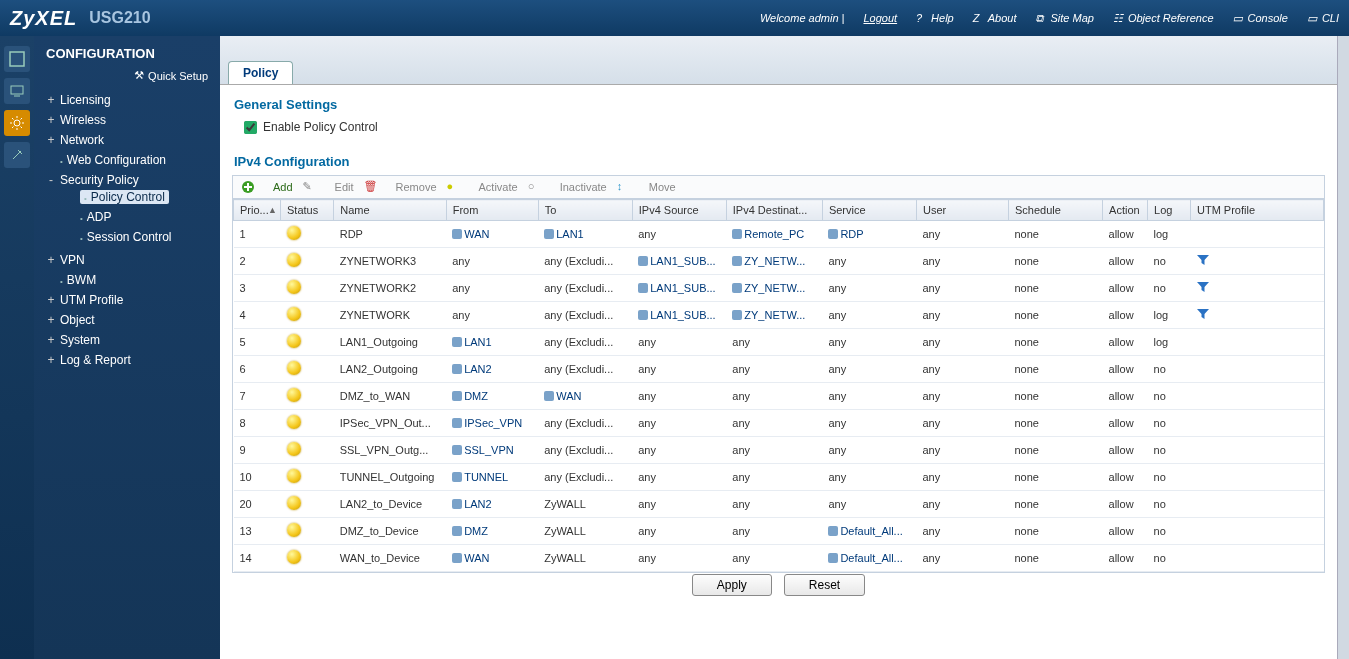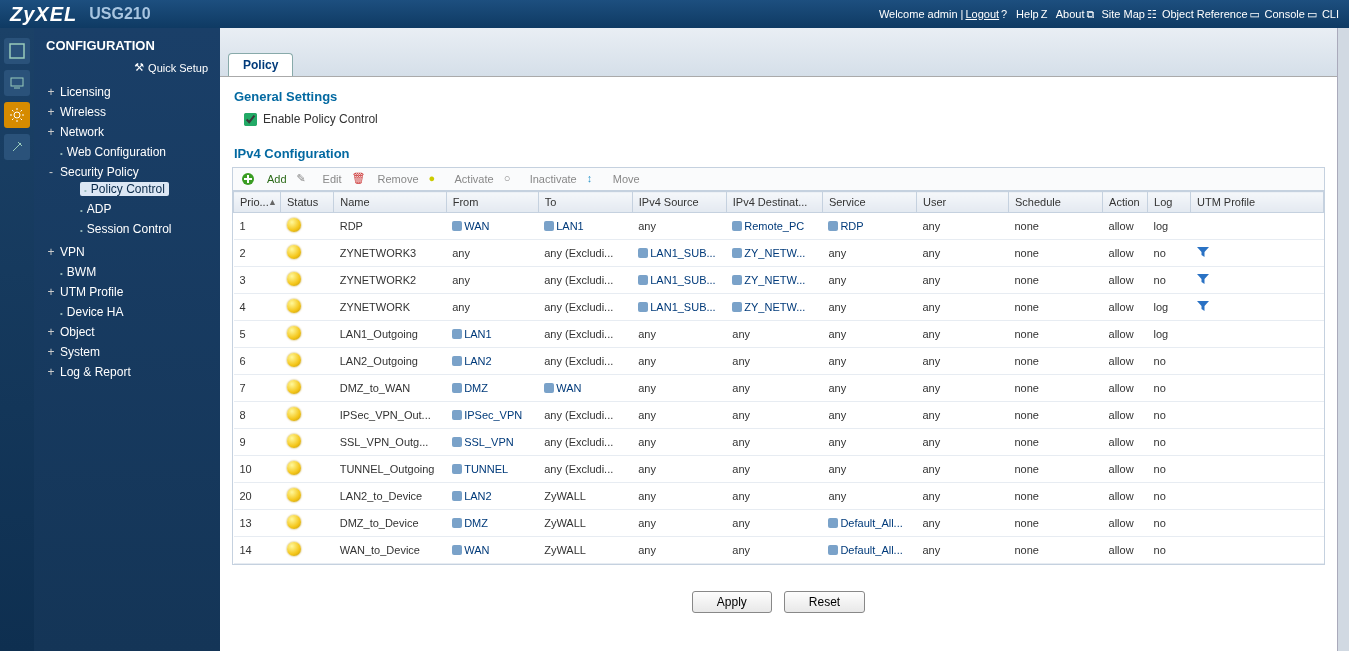--- a/index.html
+++ b/index.html
@@ -1,21 +1,21 @@
 <!DOCTYPE html>
 <html><head>
 <meta charset="utf-8">
 <style>
 * { box-sizing: border-box; margin: 0; padding: 0; }
 body { font-family: Arial, sans-serif; font-size: 12px; background: #fff; }
-.topbar { background: linear-gradient(to bottom, #1d4f7f, #0f3a63); height: 28px; display: flex; align-items: center; color: #fff; padding: 0 10px; }
+.topbar { background: linear-gradient(to bottom, #1d4f7f, #0f3a63); height: 36px; display: flex; align-items: center; color: #fff; padding: 0 10px; }
 .logo-area { display: flex; align-items: center; gap: 12px; }
 .logo-zyxel { font-size: 20px; font-weight: bold; font-style: italic; letter-spacing: 1px; }
 .logo-model { font-size: 16px; color: #a8c5e0; font-weight: bold; }
-.topbar-right { margin-left: auto; display: flex; align-items: center; gap: 2px; font-size: 11px; }
+.topbar-right { margin-left: auto; display: flex; align-items: center; gap: 19px; font-size: 11px; font-style: italic; }
 .topbar-right a { color: #fff; text-decoration: none; display: flex; align-items: center; gap: 3px; }
 .topbar-right a.underline { text-decoration: underline; }
 .top-ico { width: 12px; height: 12px; display: inline-block; }
 
 .main { display: flex; height: calc(100vh - 36px); }
 .iconbar { width: 34px; background: linear-gradient(to bottom, #1b4167, #0e2f50); display: flex; flex-direction: column; align-items: center; padding-top: 10px; gap: 6px; }
 .iconbar .ib { width: 26px; height: 26px; background: #2a527a; border-radius: 3px; display:flex; align-items:center; justify-content:center; cursor:pointer; }
 .iconbar .ib.active { background: #d68b00; }
 .iconbar svg{width:16px;height:16px;}
 
@@ -33,36 +33,36 @@
 
 .content { flex: 1; background: #fff; overflow: auto; position: relative; }
 .tabbar { padding: 25px 8px 0; background: linear-gradient(to bottom,#e9eef4,#d5dfe9); border-bottom:1px solid #aaa;}
 .tab { display: inline-block; background: #fff; border: 1px solid #8aa; border-bottom: none; border-radius: 4px 4px 0 0; padding: 4px 14px; color: #003a7a; font-weight: bold; font-size: 12px; }
 
 .section-title { color: #0369a1; font-weight: bold; font-size: 13px; padding: 12px 14px 6px; }
 .chk-row { padding: 2px 14px 8px 24px; display: flex; align-items: center; gap: 6px; color:#333; }
 .chk-row input { accent-color: #2a6; }
 
 .toolbar { display: flex; align-items: center; gap: 10px; padding: 4px 8px 4px; border:1px solid #c5d1df; border-bottom:none; margin: 0 12px; background:#fafbfc;}
-.tbtn { display: flex; align-items: center; gap: 12px; color: #888; font-size: 11px; cursor:pointer;}
+.tbtn { display: flex; align-items: center; gap: 18px; color: #888; font-size: 11px; cursor:pointer;}
 .tbtn.enabled { color: #2b6a18; }
 .tbtn .ti { width:14px; height:14px; display:inline-block;}
 
 .grid-wrap{ margin:0 12px; border:1px solid #c5d1df;}
 table.grid { width: 100%; border-collapse: collapse; table-layout:fixed;}
 table.grid th { background: linear-gradient(to bottom,#f5f7fa,#e3e9f1); border: 1px solid #c5d1df; padding: 4px 6px; font-weight: normal; color: #333; text-align: left; font-size: 11px; overflow:hidden; text-overflow:ellipsis; white-space:nowrap; position:relative;}
 table.grid th .sort-arrow{ position:absolute; right:3px; top:5px; font-size:9px; color:#666;}
 table.grid td { border-bottom: 1px solid #e7ecf2; padding: 5px 6px; font-size: 11px; color: #333; overflow:hidden; text-overflow:ellipsis; white-space:nowrap;}
 .ref { color: #003a7a; }
 .ref::before { content: ""; display:inline-block; width:10px; height:10px; margin-right:2px; background:#7aa2c9; border-radius:2px; vertical-align:-1px;}
 .bulb { width:14px; height:14px; display:inline-block; border-radius:50%; background: radial-gradient(circle at 35% 30%, #fff89a, #f4c518 60%, #b9920a); box-shadow: 0 0 2px #b9920a; }
 .utm-ico { width:14px;height:14px;display:inline-block;}
 .utm-ico svg{width:14px;height:14px;}
 
-.footer-btns { display:flex; justify-content:center; gap:12px; padding: 26px 0 12px;}
+.footer-btns { display:flex; justify-content:center; gap:12px; padding: 1px 0 12px;}
 .footer-btns button { padding: 3px 24px; border:1px solid #888; border-radius:3px; background: linear-gradient(to bottom,#fdfdfd,#e8e8e8); cursor:pointer; font-size:12px;}
 .rsb{width:12px;background:#d1d9e2;border-left:1px solid #aab;}
 </style>
 </head>
 <body>
 
 <div class="topbar">
   <div class="logo-area">
     <span class="logo-zyxel">ZyXEL</span>
     <span class="logo-model">USG210</span>
@@ -193,26 +193,20 @@
           </div>
         </li>
         <li>
           <div class="row">
             <span class="exp">+</span>
             <span class="lbl">UTM Profile</span>
           </div>
         </li>
         <li>
           <div class="row">
-            <span class="exp"></span>
-            <span class="lbl dot">Device HA</span>
-          </div>
-        </li>
-        <li>
-          <div class="row">
             <span class="exp">+</span>
             <span class="lbl">Object</span>
           </div>
         </li>
         <li>
           <div class="row">
             <span class="exp">+</span>
             <span class="lbl">System</span>
           </div>
         </li>

